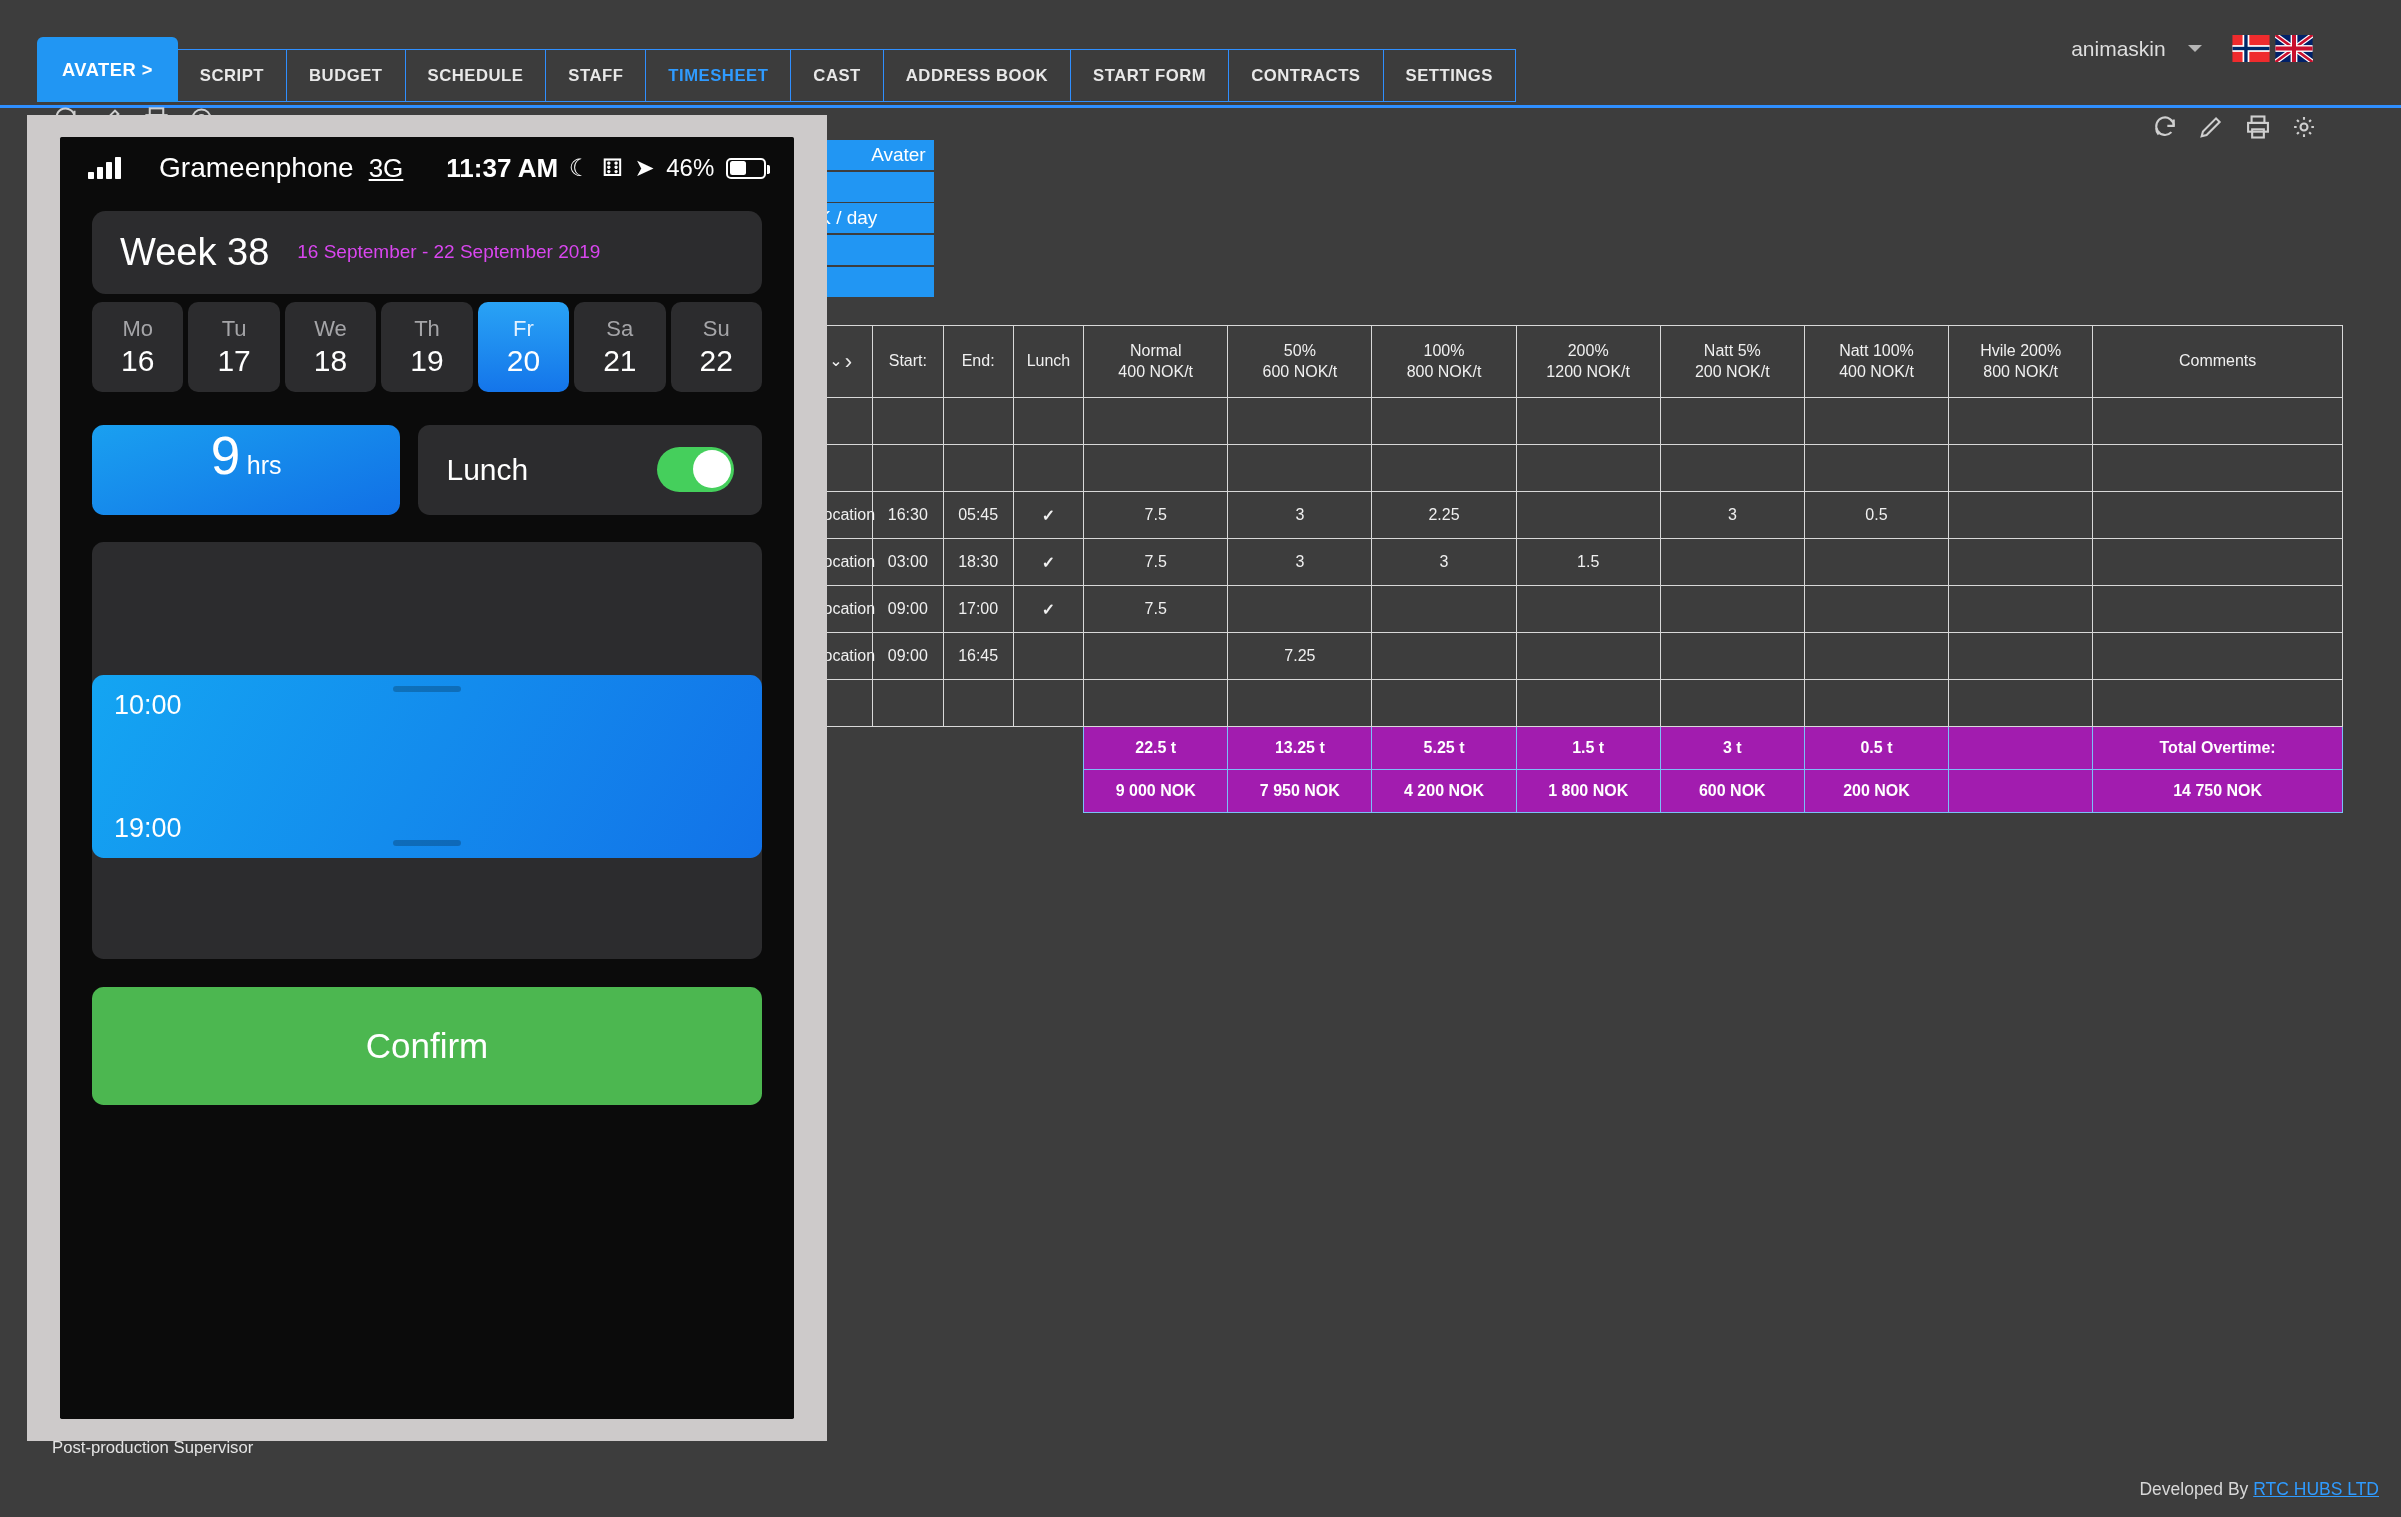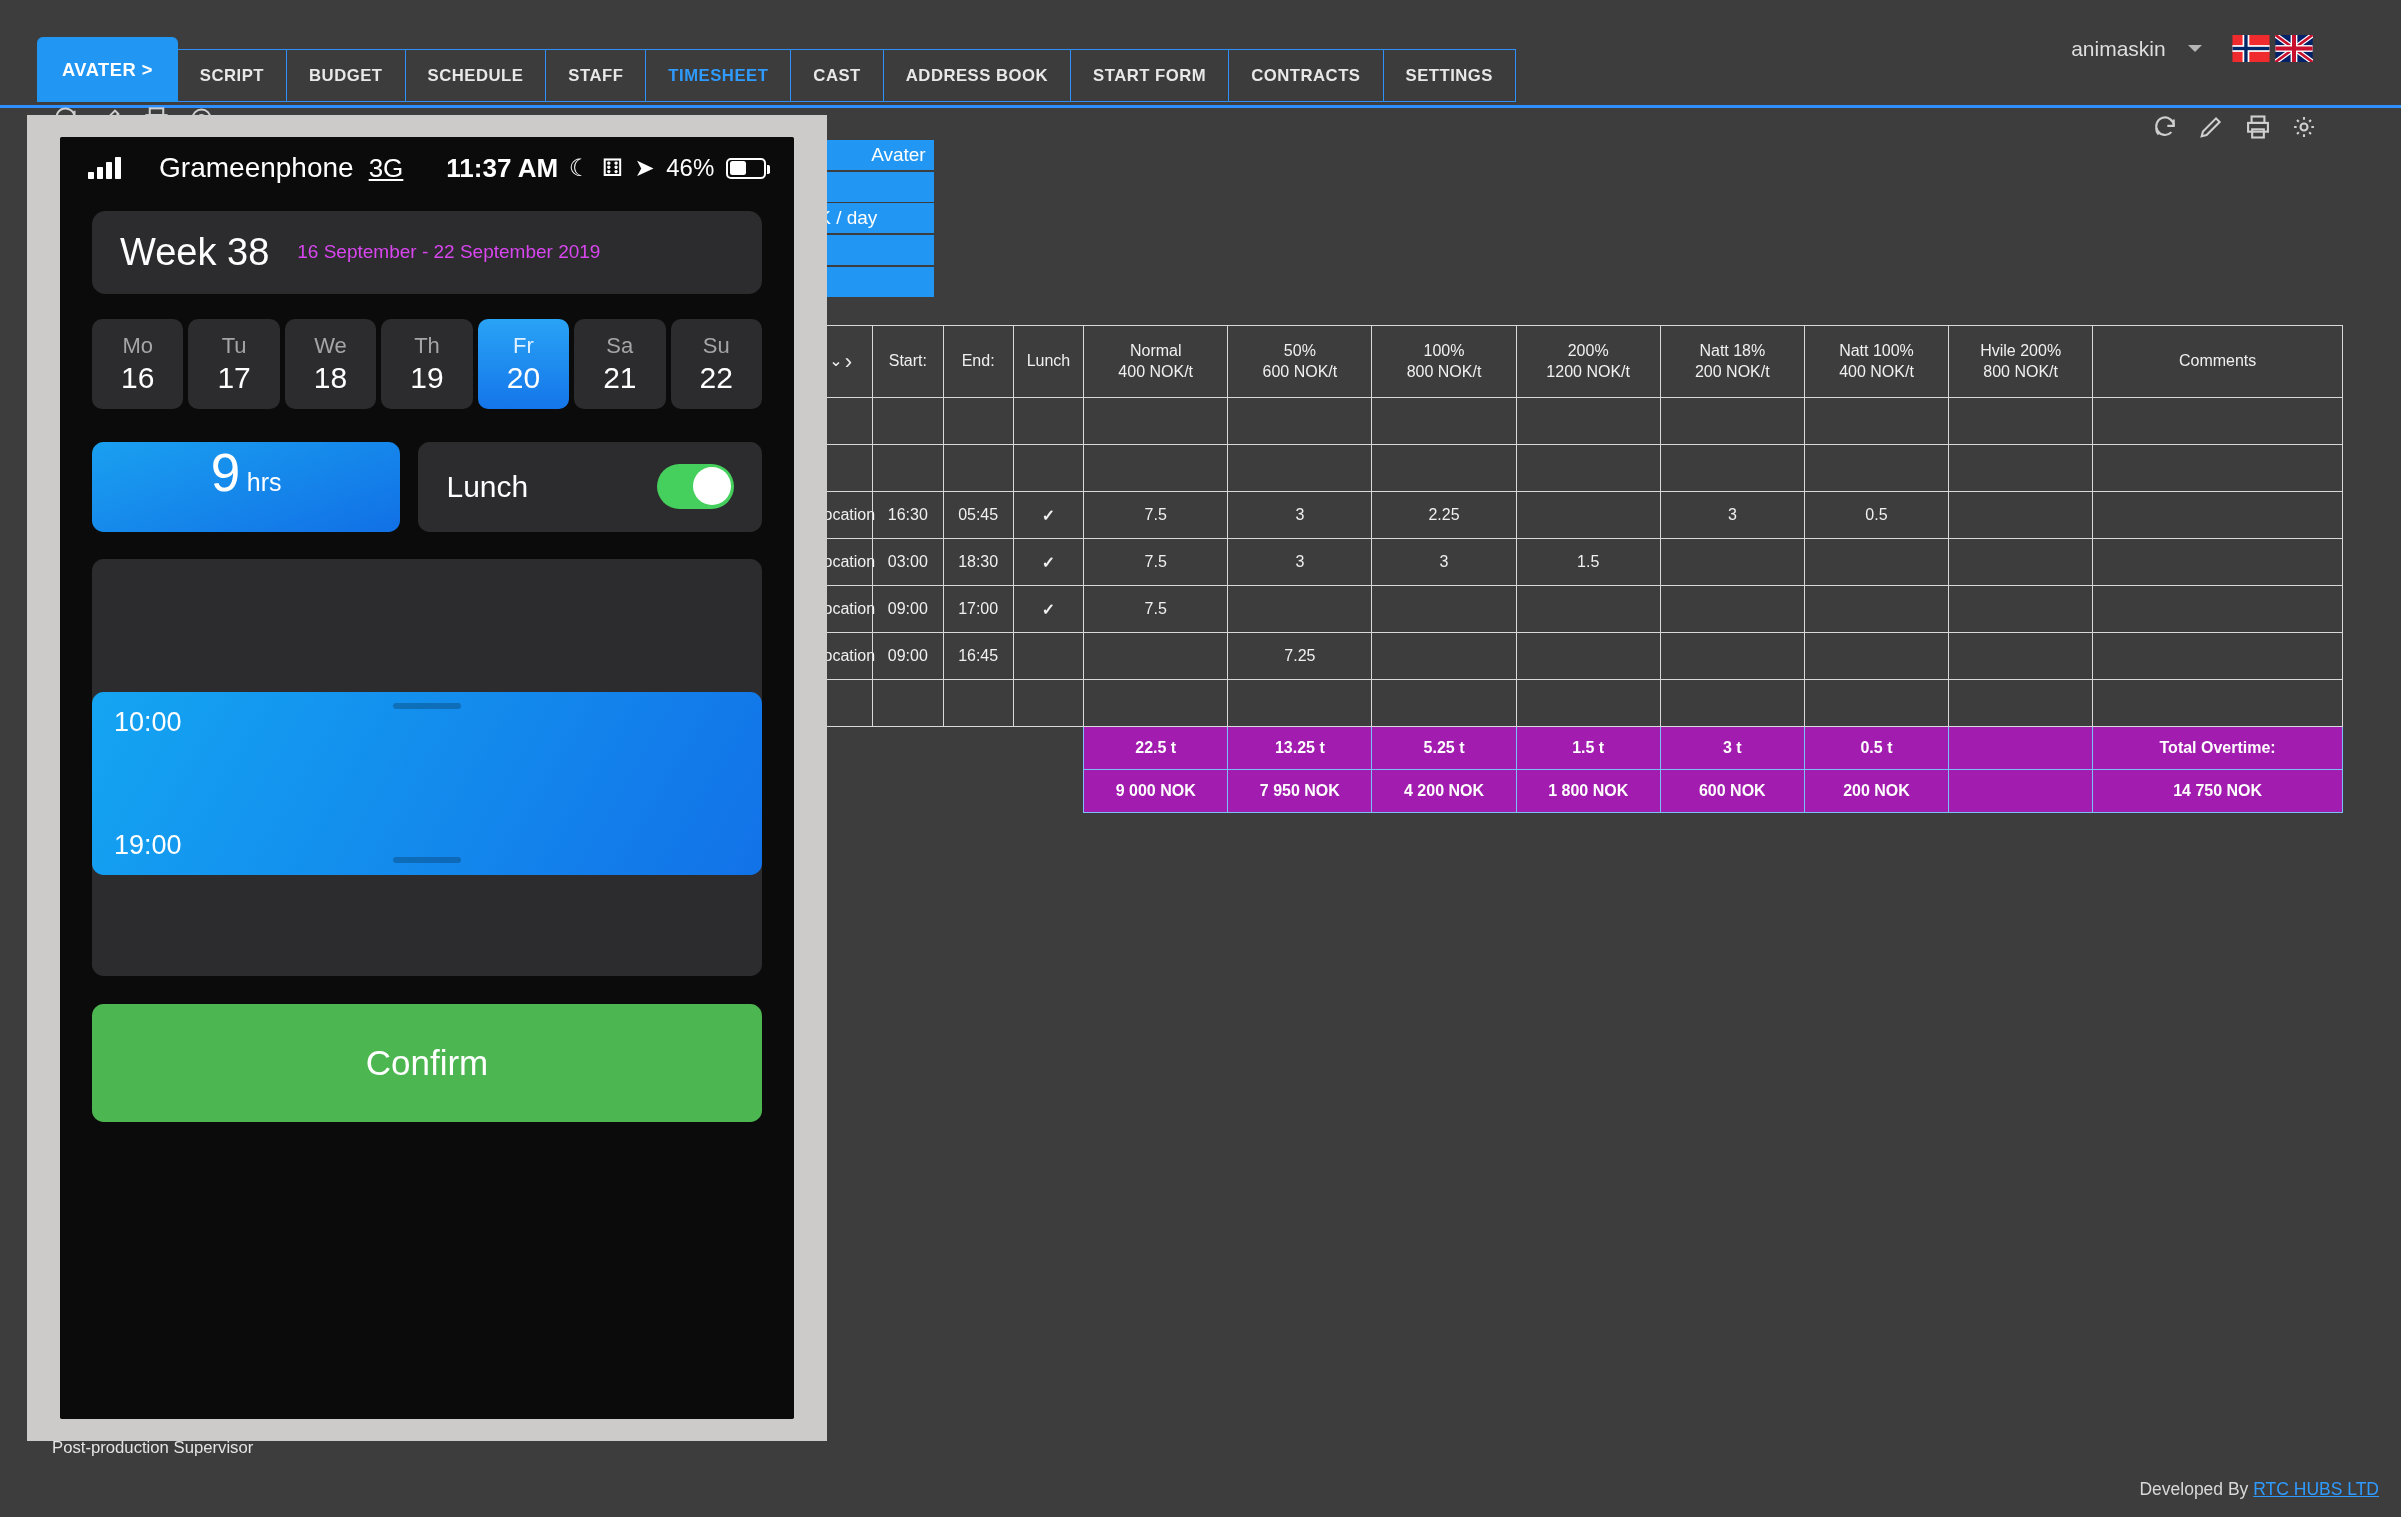--- a/index.html
+++ b/index.html
@@ -100,21 +100,21 @@
   .sb-net { margin-left: 15px; font-size: 26px; text-decoration: underline; }
   .sb-time { margin-left: 43px; font-size: 26px; font-weight: bold; }
   .sb-right { margin-left: auto; display: flex; align-items: center; gap: 11.7px; font-size: 24px; }
   .battery { width: 40px; height: 21px; border: 2.1px solid #fff; border-radius: 5px; position: relative; display: inline-block; }
   .battery::after { content:""; position:absolute; right:-5.8px; top:5.8px; width:3.3px; height:8.3px; background:#fff; border-radius:0 1.7px 1.7px 0; }
   .battery > span { position:absolute; left:1.7px; top:1.7px; bottom:1.7px; width:44%; background:#fff; border-radius:2.5px; }
 
   .pbody { padding: 11.7px 32px 0 32px; }
   .weekcard {
     background: #2c2c2e; border-radius: 13.3px; height: 83px;
-    display: flex; align-items: center; padding: 16px 28px; gap: 28px; margin-bottom: 25px;
+    display: flex; align-items: center; padding: 16px 28px; gap: 28px; margin-bottom: 8px;
   }
   .weekcard .wtitle { color: #fff; font-size: 38px; }
   .weekcard .wrange { color: #d946ef; font-size: 19px; }
 
   .days { display: flex; gap: 5px; margin-bottom: 33px; }
   .day {
     flex: 1; height: 90px; background: #2c2c2e; border-radius: 10px;
     display: flex; flex-direction: column; align-items: center; justify-content: center; gap: 1.7px;
   }
   .day .dn { color: #a5a5a8; font-size: 22px; }
@@ -279,21 +279,21 @@
           </th>
           <th class="c-rate">
             <div>100%</div>
             <div>800 NOK/t</div>
           </th>
           <th class="c-rate">
             <div>200%</div>
             <div>1200 NOK/t</div>
           </th>
           <th class="c-rate">
-            <div>Natt 18%</div>
+            <div>Natt 5%</div>
             <div>200 NOK/t</div>
           </th>
           <th class="c-rate">
             <div>Natt 100%</div>
             <div>400 NOK/t</div>
           </th>
           <th class="c-rate">
             <div>Hvile 200%</div>
             <div>800 NOK/t</div>
           </th>

